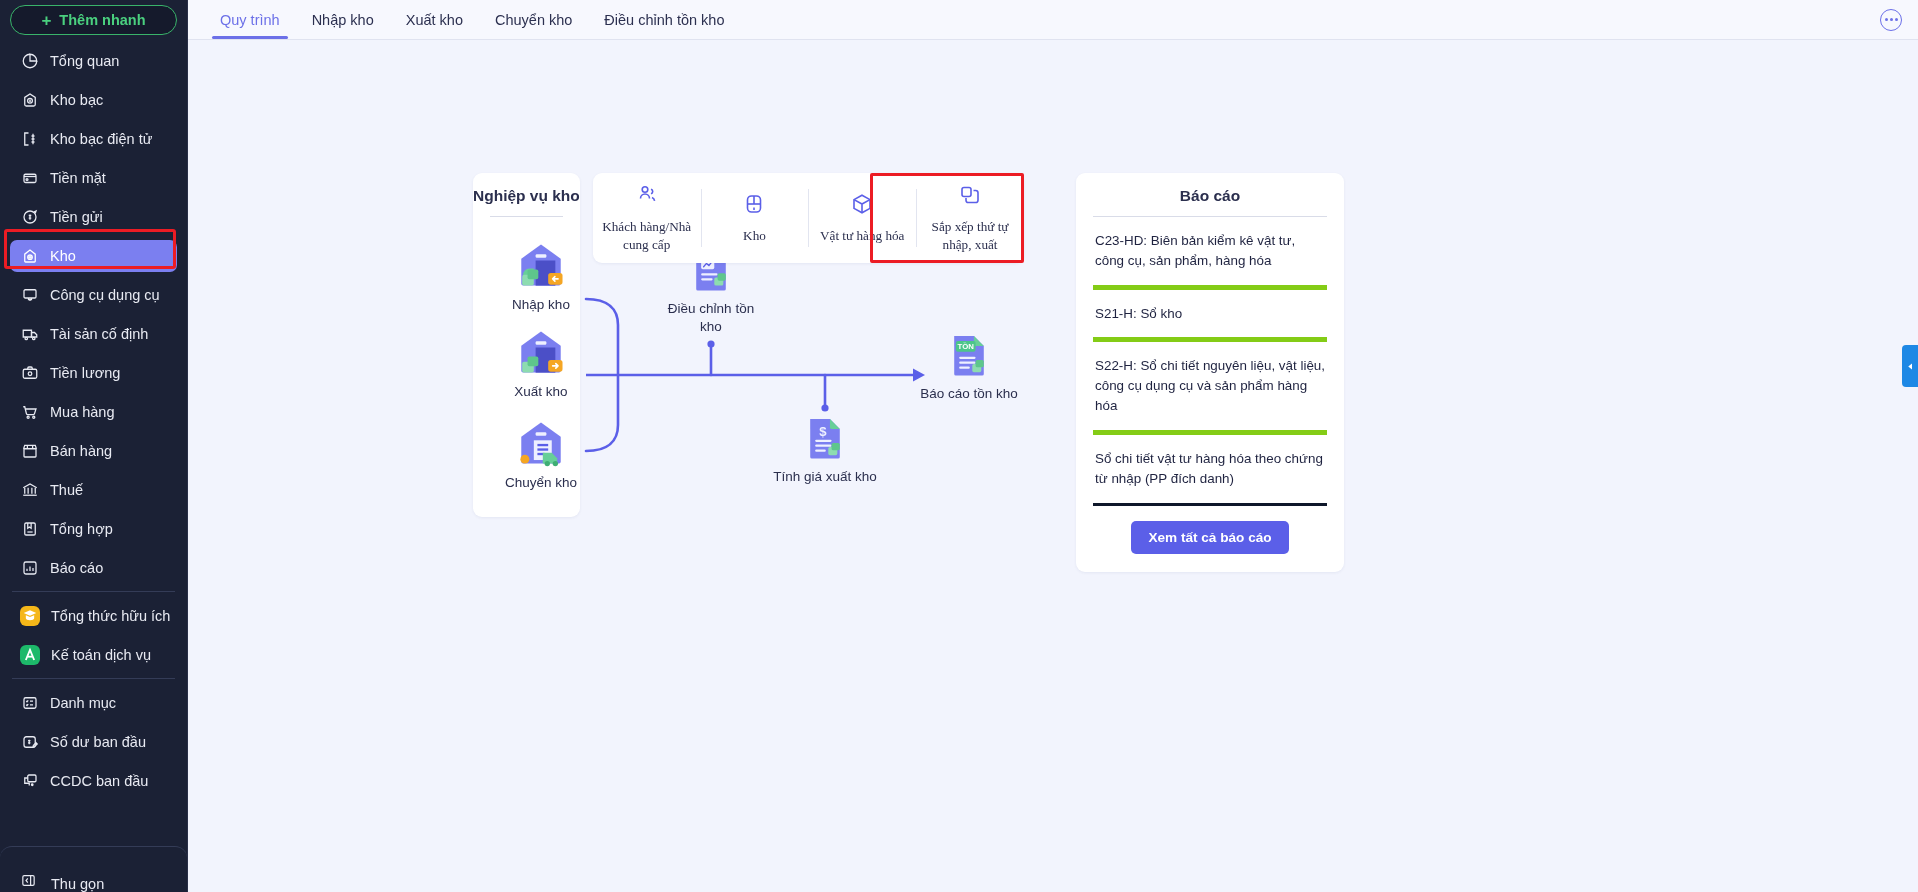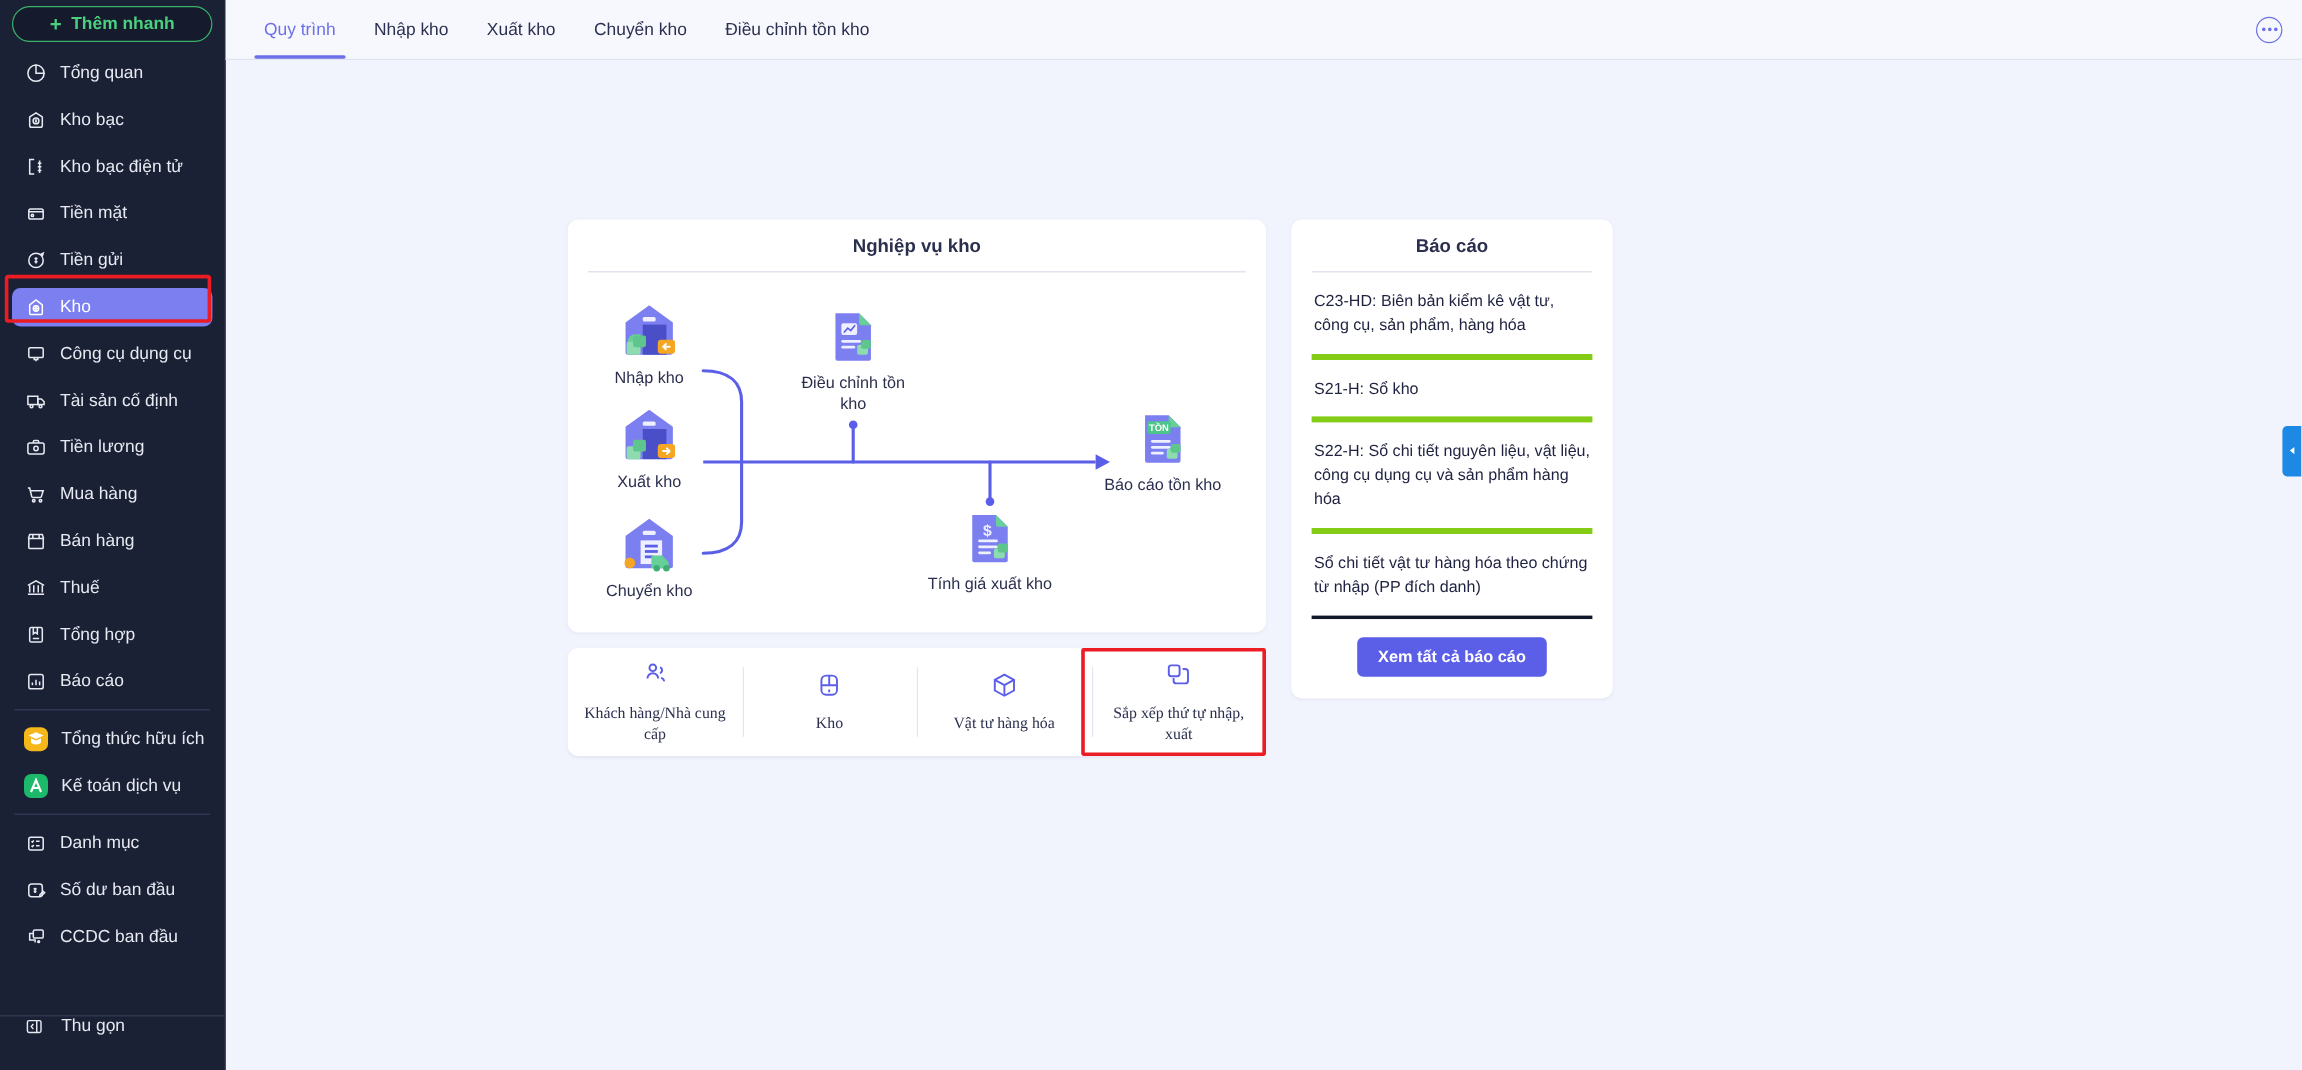--- a/index.html
+++ b/index.html
@@ -56,30 +56,30 @@
   .nav-sep { height: 1px; background: #343c57; margin: 6px 12px 8px 12px; }
   .highlight-box {
     position: absolute;
     left: 4px; top: 229px; width: 172px; height: 40px;
     border: 3px solid #ec1c24; border-radius: 3px;
     pointer-events: none;
   }
   .sidebar-footer {
     border-top: 1px solid #343c57;
     height: 46px;
-    display: flex; align-items: flex-start; gap: 14px;
+    display: flex; align-items: flex-end; gap: 14px;
     padding-left: 20px;
-    color: #e8eaf2; font-size: 14.5px; cursor: pointer;
+    color: #e8eaf2; font-size: 14.5px; cursor: pointer; border-radius: 12px;
   }
   .sidebar-footer svg { width: 17px; height: 17px; }
 
   
   .main { flex: 1 1 auto; display: flex; flex-direction: column; min-width: 0; background: #f2f4fd; }
   .tabbar {
-    height: 50px; background: #f7f8fe;
+    height: 40px; background: #f7f8fe;
     display: flex; align-items: stretch;
     border-bottom: 1px solid #e0e3f0;
     padding-left: 16px;
     position: relative;
   }
   .tab {
     display: flex; align-items: center;
     padding: 0 16px; font-size: 14.5px; color: #2c3050;
     cursor: pointer; position: relative; white-space: nowrap;
   }
@@ -99,21 +99,21 @@
 
   .content {
     flex: 1 1 auto; position: relative; overflow: hidden;
   }
   .board {
     position: absolute;
     left: 285px; top: 133px;
     width: 1116px;
     display: flex; gap: 21px; align-items: flex-start;
   }
-  .left-col { width: 582px; display: flex; flex-direction: column; gap: 13px; }
+  .left-col { width: 582px; display: flex; flex-direction: row; gap: 13px; }
 
   .card {
     background: #ffffff; border-radius: 9px;
     box-shadow: 0 1px 3px rgba(40,50,110,.07);
   }
   .card-title {
     text-align: center; font-size: 15.5px; font-weight: bold;
     color: #2b2f4e; padding: 14px 0 11px 0;
   }
   .card-title-rule { height: 1px; background: #d9dce8; margin: 0 17px; }

